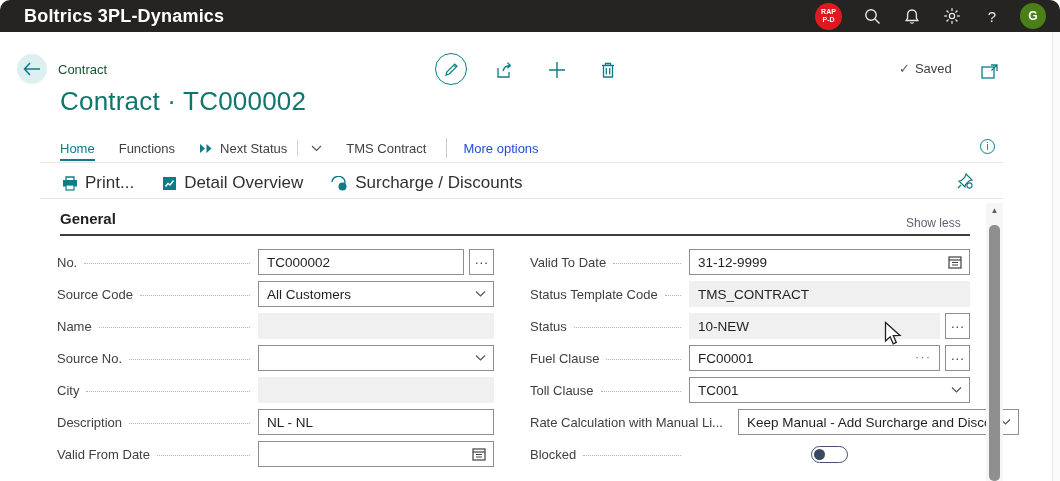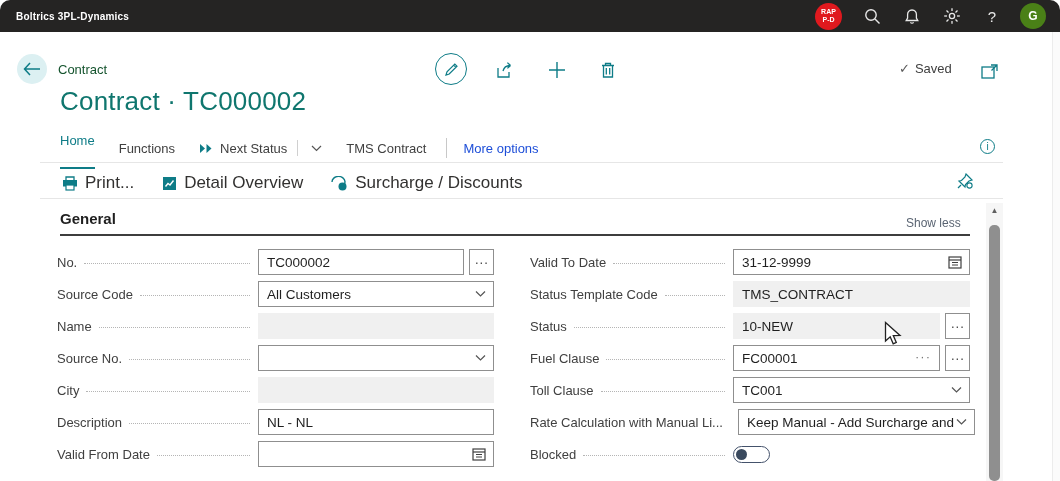--- a/index.html
+++ b/index.html
@@ -2,21 +2,21 @@
 <html><head>
 <meta charset="utf-8">
 <style>
   * { margin:0; padding:0; box-sizing:border-box; }
   body { background:#ffffff; font-family:"Liberation Sans", sans-serif; }
   .page { position:relative; width:1060px; height:481px; background:#fff; overflow:hidden; }
 
   
   .topbar { position:absolute; left:0; top:0; width:1060px; height:32px; background:#252423;
             border-radius:10px 10px 0 0; display:flex; align-items:center; }
-  .topbar-title { color:#ffffff; font-size:10px; font-weight:bold; margin-left:16px; letter-spacing:.2px; }
+  .topbar-title { color:#ffffff; font-size:18px; font-weight:bold; margin-left:24px; letter-spacing:.2px; }
   .topbar-right { position:absolute; right:8px; top:0; height:32px; display:flex; align-items:center; gap:0; }
   .tb-icon { width:40px; height:32px; display:flex; align-items:center; justify-content:center; color:#e8e8e8; }
   .badge-red { width:27px; height:27px; border-radius:50%; background:#e0191e; color:#fff; font-size:7px;
                font-weight:bold; display:flex; flex-direction:column; align-items:center; justify-content:center;
                line-height:8px; margin-right:10px; }
   .avatar { width:26px; height:26px; border-radius:50%; background:#4a8017; color:#fff; font-size:12px; font-weight:bold;
             display:flex; align-items:center; justify-content:center; margin-left:8px; margin-right:6px; }
   .qmark { font-size:15px; color:#e8e8e8; }
 
   
@@ -28,21 +28,21 @@
   .cmd-icon { position:absolute; display:flex; align-items:center; justify-content:center; width:26px; height:26px; }
   .saved-wrap { position:absolute; left:899px; top:61px; display:flex; align-items:center; gap:5px; }
   .saved-check { color:#5a5a5a; font-size:13px; }
   .saved-label { font-size:13px; color:#404040; }
 
   .page-title { position:absolute; left:60px; top:86px; font-size:26px; font-weight:400; color:#0f766e; letter-spacing:.2px; }
 
   
   .menubar { position:absolute; left:60px; top:136px; height:24px; display:flex; align-items:center; }
   .tab { font-size:13px; color:#404040; margin-right:24px; display:flex; align-items:center; gap:6px; cursor:default; }
-  .tab.active { color:#0e7c87; border-bottom:2px solid #0e7c87; padding-bottom:19px; margin-top:5px; }
+  .tab.active { color:#0e7c87; border-bottom:2px solid #0e7c87; padding-bottom:3px; margin-top:5px; }
   .tab.muted { color:#1d4ed8; }
   .thin-sep { width:1px; height:16px; background:#d0d0d0; margin:0 7px 0 4px; }
   .vdiv { width:1px; height:20px; background:#c8c8c8; margin:0 16px 0 -4px; }
   .hline { position:absolute; left:40px; width:963px; height:1px; background:#e6e6e6; }
   .info-circle { position:absolute; left:980px; top:139px; width:15px; height:15px; border-radius:50%;
                  border:1px solid #0e7c87; color:#0e7c87; font-size:10px; display:flex; align-items:center; justify-content:center; }
 
   
   .actionbar { position:absolute; left:62px; top:172px; height:22px; display:flex; align-items:center; gap:28px; }
   .action { display:flex; align-items:center; gap:7px; font-size:17px; color:#323130; }
@@ -55,21 +55,21 @@
 
   
   .col { position:absolute; top:246px; }
   .col.left { left:57px; width:437px; }
   .col.right { left:530px; width:440px; }
   .frow { height:32px; display:flex; align-items:center; }
   .flabel { font-size:13px; color:#404040; white-space:nowrap; }
   .leader { flex:1; border-top:1px dotted #b5b5b5; margin:2px 8px 0 7px; }
   .ctrl { display:flex; align-items:center; flex:none; }
   .col.left .ctrl { width:236px; }
-  .col.right .ctrl { width:237px; }
+  .col.right .ctrl { width:281px;justify-content:center; }
   .box { position:relative; flex:1; height:26px; border:1px solid #8f8f8f; background:#fff; display:flex;
          align-items:center; padding:0 8px; font-size:13.5px; color:#1f1f1f; overflow:hidden; white-space:nowrap; }
   .box.disabled { background:#f0f0f0; border-color:#f0f0f0; }
   .box .val { overflow:hidden; white-space:nowrap; }
   .box .right-glyph { position:absolute; right:7px; top:50%; transform:translateY(-50%); display:flex; align-items:center; }
   .inline-dots { position:absolute; right:8px; top:50%; transform:translateY(-58%); color:#757575; font-size:13px; letter-spacing:1px; }
   .box.has-inline { padding-right:30px; }
   .assist { flex:none; width:25px; height:26px; margin-left:5px; border:1px solid #8f8f8f; background:#fff;
             color:#3f3f3f; font-size:13px; display:flex; align-items:center; justify-content:flex-start; padding:0 0 6px 5px; letter-spacing:1px; }
   .toggle { position:relative; width:37px; height:17px; border:1px solid #44526b; border-radius:9px; background:#fff; }

